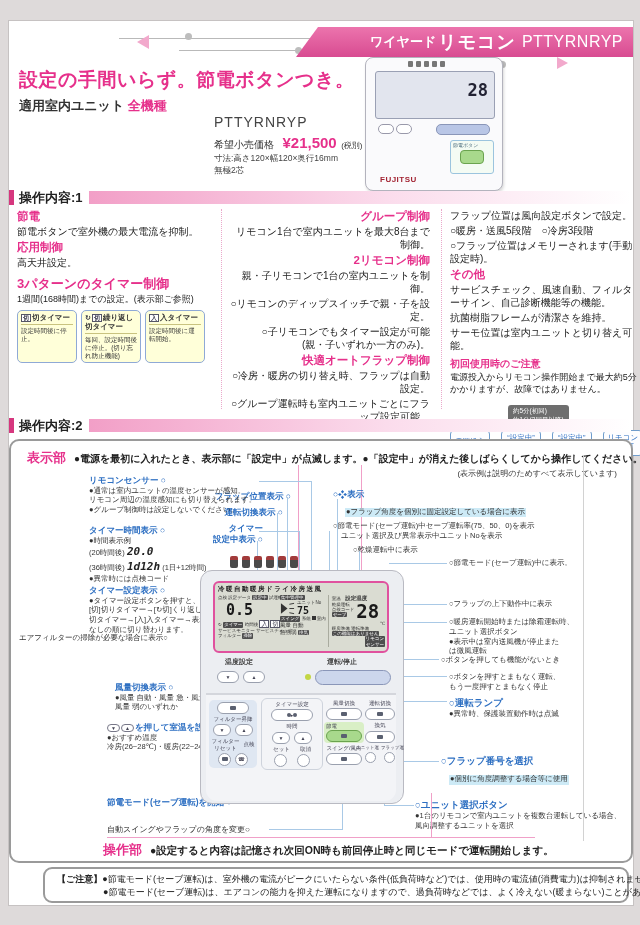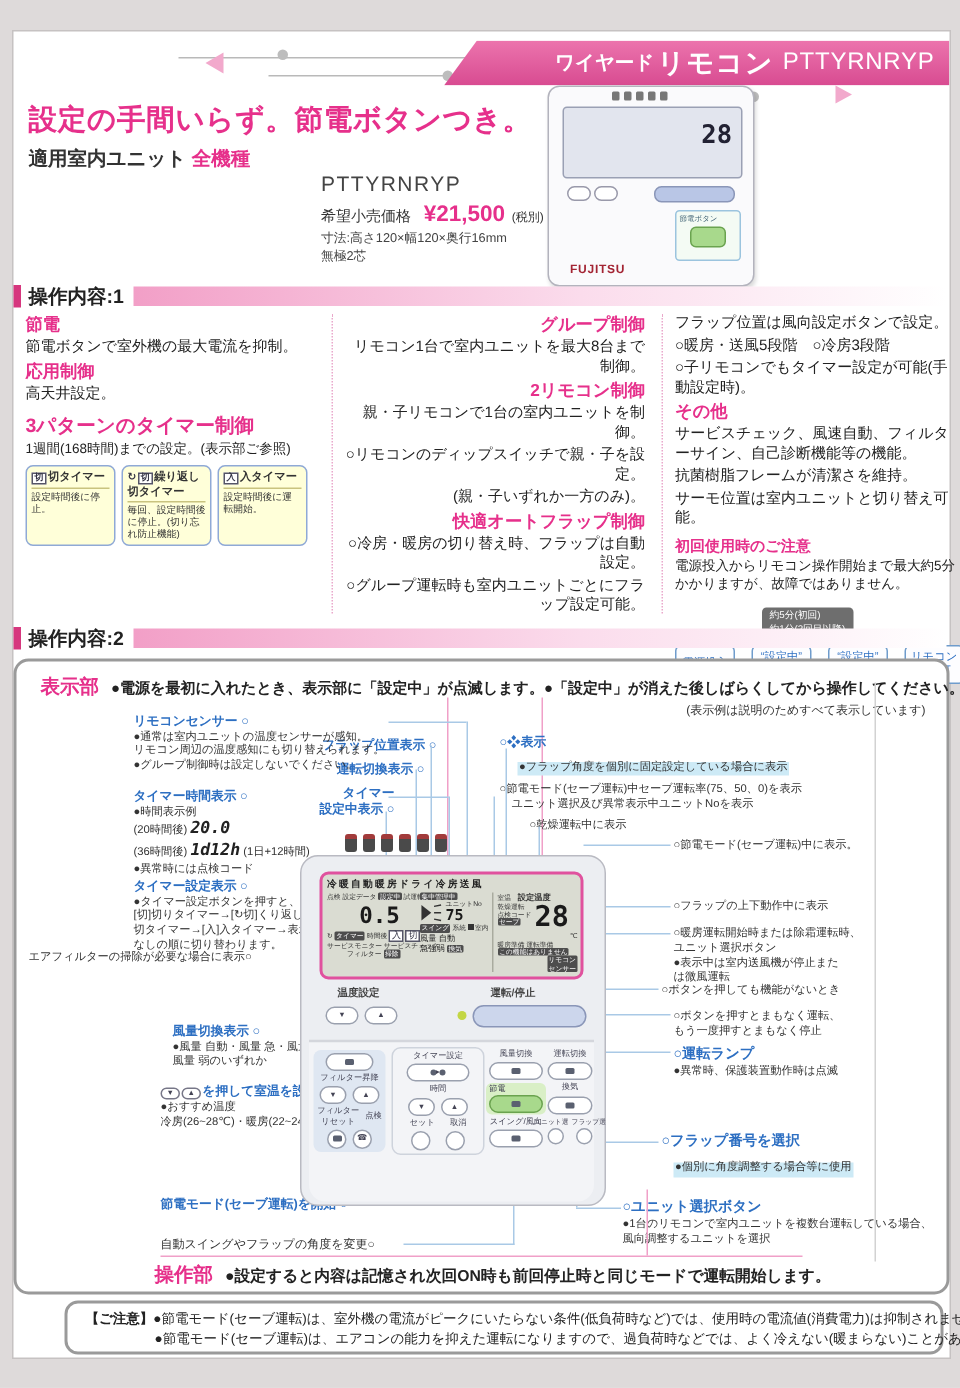--- a/index.html
+++ b/index.html
@@ -98,21 +98,21 @@
   .op-note{font-size:10.5px;font-weight:bold;color:#222;}
 
   
   .remote{position:absolute;left:189px;top:115px;width:202px;height:246px;}
   .vents{position:absolute;left:30px;top:0;display:flex;gap:4px;}
   .vents span{width:8px;height:12px;border-radius:2px;background:linear-gradient(#a23b3b 30%,#4a4a4a 30%);}
   .rbody{position:absolute;left:0;top:14px;width:202px;height:232px;background:#eceef2;border:1px solid #b9bac2;border-radius:12px;}
   .lcd{position:absolute;left:12px;top:10px;width:176px;height:72px;background:#dadcd2;border:2px solid #e0519e;border-radius:6px;box-sizing:border-box;padding:2px 2px 1px 3px;}
   .lcd-modes{font-size:6.5px;letter-spacing:1.5px;color:#222;font-weight:bold;}
   .lcdwrap{display:flex;margin-top:1px;}
-  .lc-c1{width:62px;text-align:center;}
+  .lc-c1{width:62px;}
   .lc-c2{width:50px;}
   .lc-c3{width:56px;}
   .t5{font-size:4.5px;color:#333;white-space:nowrap;}
   .t6{font-size:5.5px;color:#222;white-space:nowrap;}
   .lbadge{display:inline-block;background:#4d4d4d;color:#fff;font-size:4.5px;line-height:1.2;padding:0 1px;border-radius:1px;}
   .bignum{font-family:"DejaVu Sans Mono",monospace;font-weight:bold;color:#1a1a1a;}
   .n-timer{font-size:15px;margin:1px 0 1px 8px;}
   .n-unit{font-size:10px;}
   .n-temp{font-size:19px;line-height:1;}
   .sysq{display:inline-block;width:4px;height:4px;background:#333;margin:0 1px;}
@@ -228,30 +228,31 @@
         </div>
       </div>
     </div>
 
     <div class="col c2">
       <h4 class="mh">グループ制御</h4>
       <p class="bt">リモコン1台で室内ユニットを最大8台まで制御。</p>
       <h4 class="mh">2リモコン制御</h4>
       <p class="bt">親・子リモコンで1台の室内ユニットを制御。</p>
       <p class="bt">○リモコンのディップスイッチで親・子を設定。</p>
+      <p class="bt" style="margin-bottom:0;">○子リモコンでもタイマー設定が可能</p>
       <p class="bt">(親・子いずれか一方のみ)。</p>
       <h4 class="mh">快適オートフラップ制御</h4>
       <p class="bt">○冷房・暖房の切り替え時、フラップは自動設定。</p>
       <p class="bt">○グループ運転時も室内ユニットごとにフラップ設定可能。</p>
     </div>
 
     <div class="col c3">
       <p class="bt">フラップ位置は風向設定ボタンで設定。</p>
       <p class="bt">○暖房・送風5段階　○冷房3段階</p>
-      <p class="bt">○子リモコンでもタイマー設定が可能(手動設定時)。</p>
+      <p class="bt">○フラップ位置はメモリーされます(手動設定時)。</p>
       <h4 class="mh">その他</h4>
       <p class="bt">サービスチェック、風速自動、フィルターサイン、自己診断機能等の機能。</p>
       <p class="bt">抗菌樹脂フレームが清潔さを維持。</p>
       <p class="bt">サーモ位置は室内ユニットと切り替え可能。</p>
       <h4 class="mh" style="font-size:10px;margin-top:5px;">初回使用時のご注意</h4>
       <p class="bt sm">電源投入からリモコン操作開始まで最大約5分かかりますが、故障ではありません。</p>
       <div class="fbadge">
         <span>約5分(初回)</span>
         <span>約1分(2回目以降)</span>
         <i class="fb-tail"></i>

